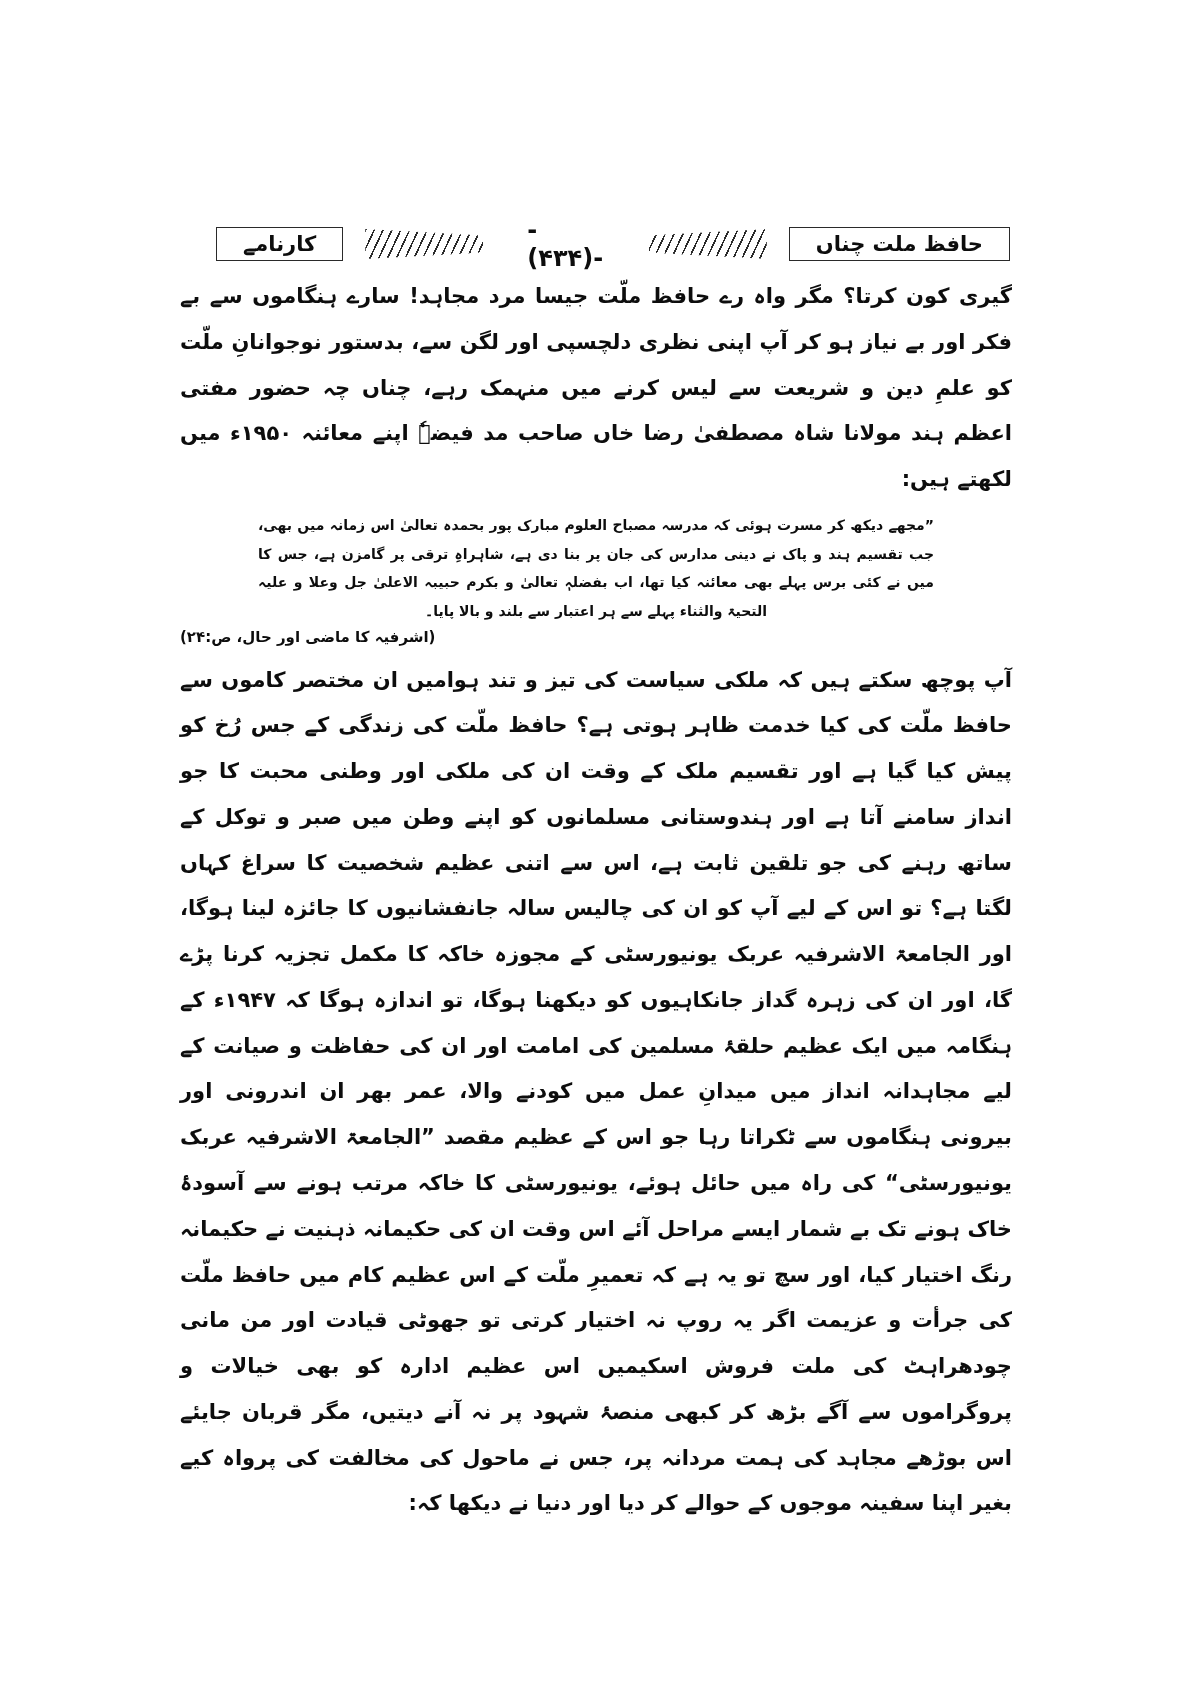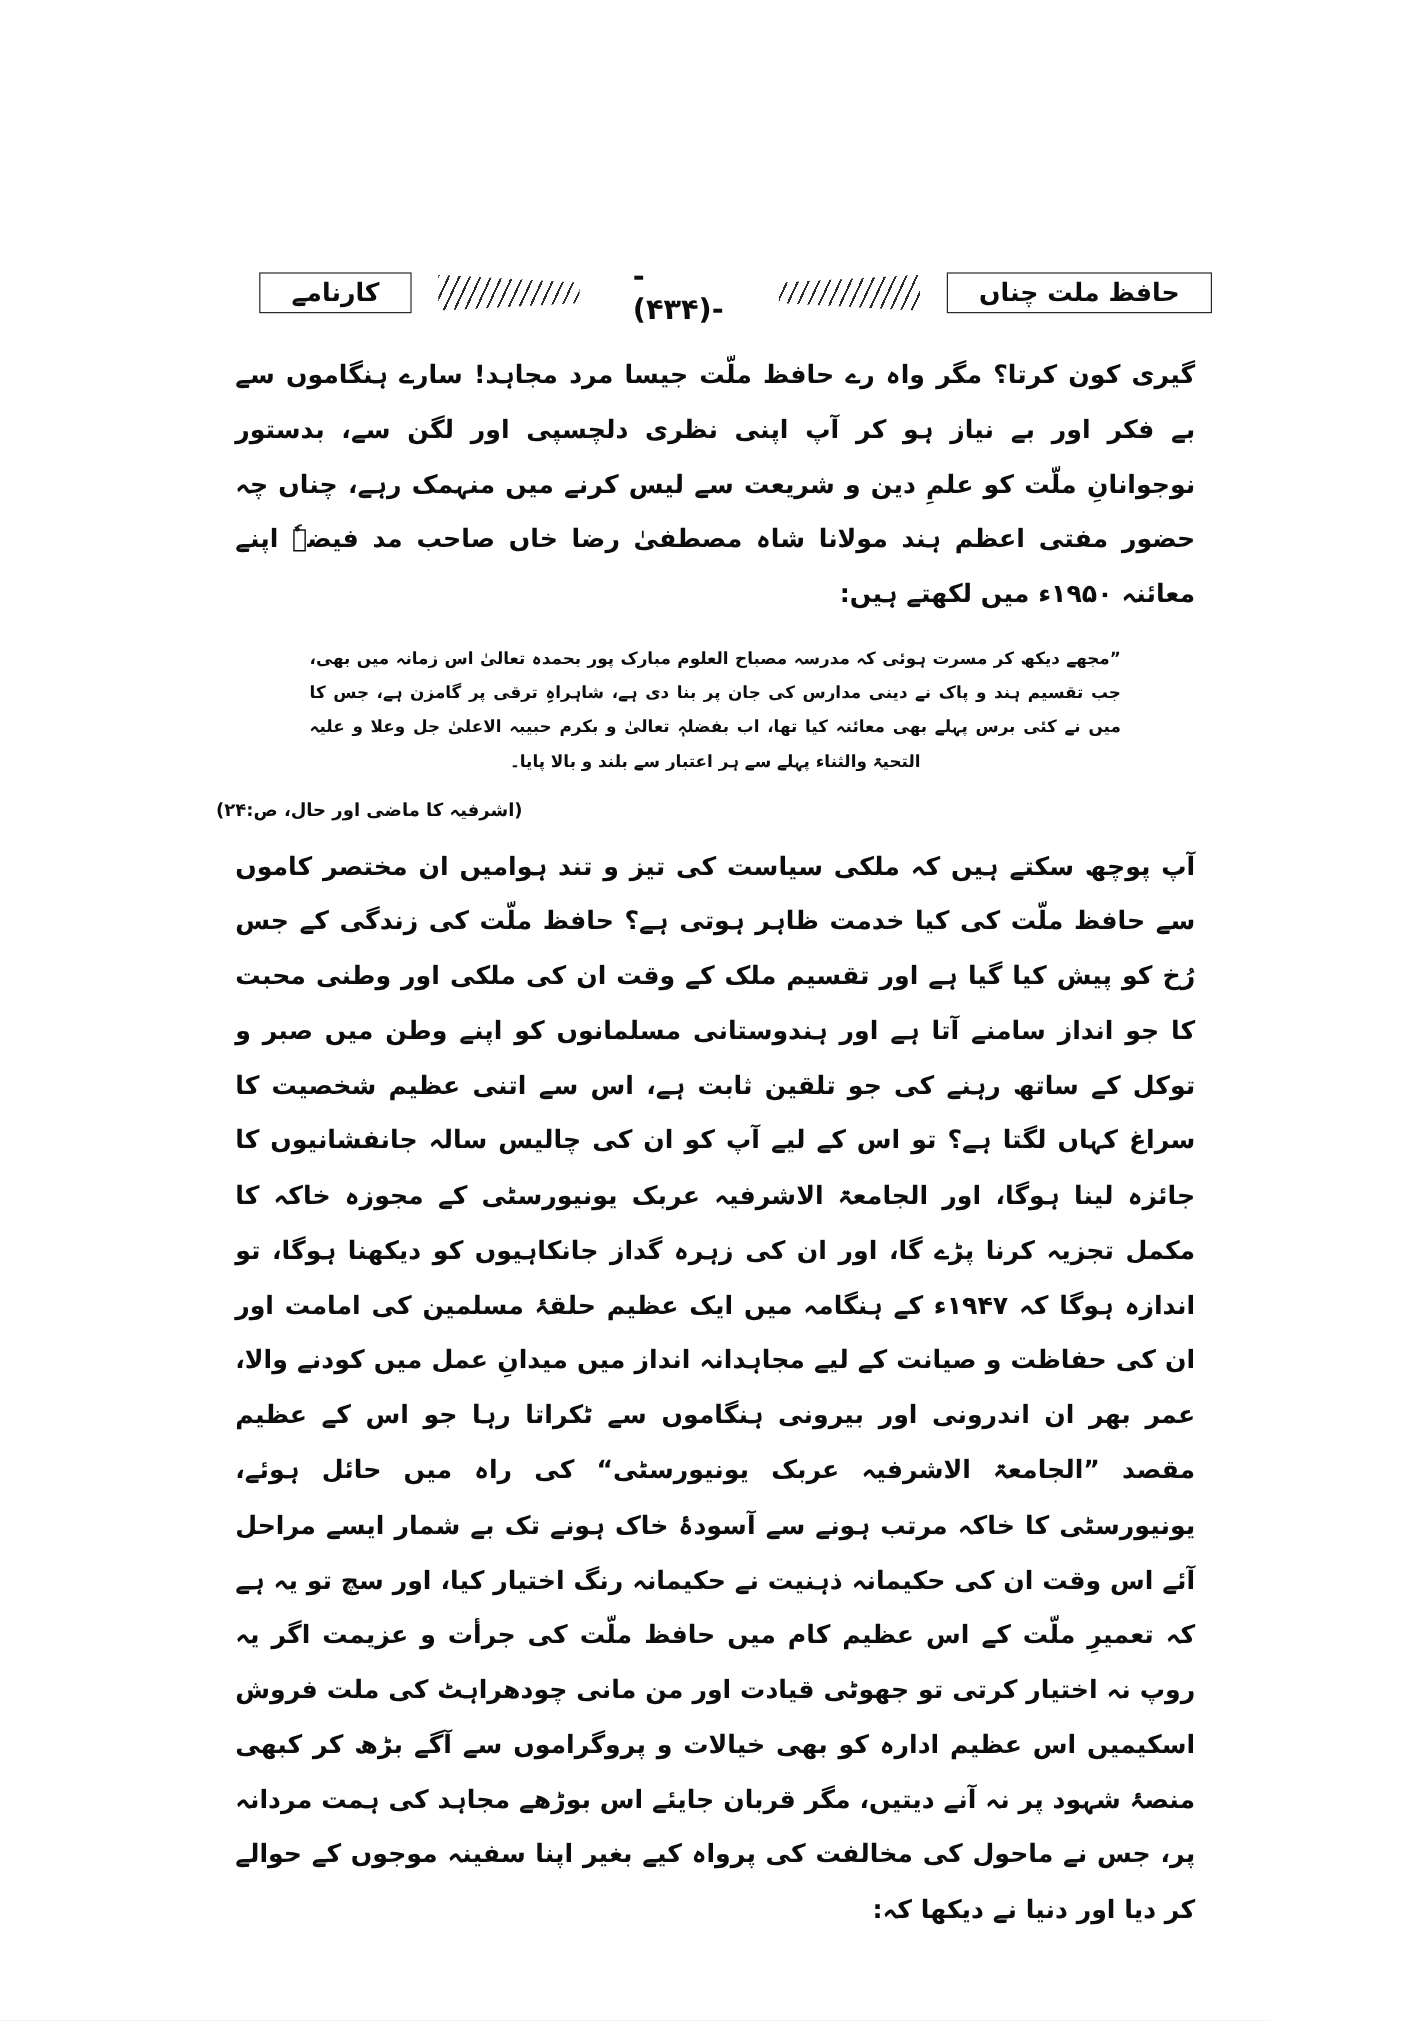--- a/index.html
+++ b/index.html
@@ -37,32 +37,32 @@
   .page-number { font-size:24px; font-weight:bold; letter-spacing:1px; }
 
   
   .content {
     position:absolute; top:274px; left:180px; right:178px;
     direction:rtl;
   }
   .para {
     font-size:21px; line-height:2.18;
     text-align:justify; font-weight:bold;
-    margin:16px;
+    margin:0;
   }
   .quote {
     margin:8px 78px 2px 78px;
     font-size:14px; line-height:2.05;
     text-align:justify; text-align-last:center;
     font-weight:bold;
   }
   .reference {
     font-size:15px; font-weight:bold;
     text-align:left; direction:rtl;
-    margin:16px 0 12px 0;
+    margin:2px 0 12px 0;
   }
 </style>
 </head>
 <body>
 
 <div class="page">
 
   <div class="header">
     <div class="header-box">
       <span>کارنامے</span>

